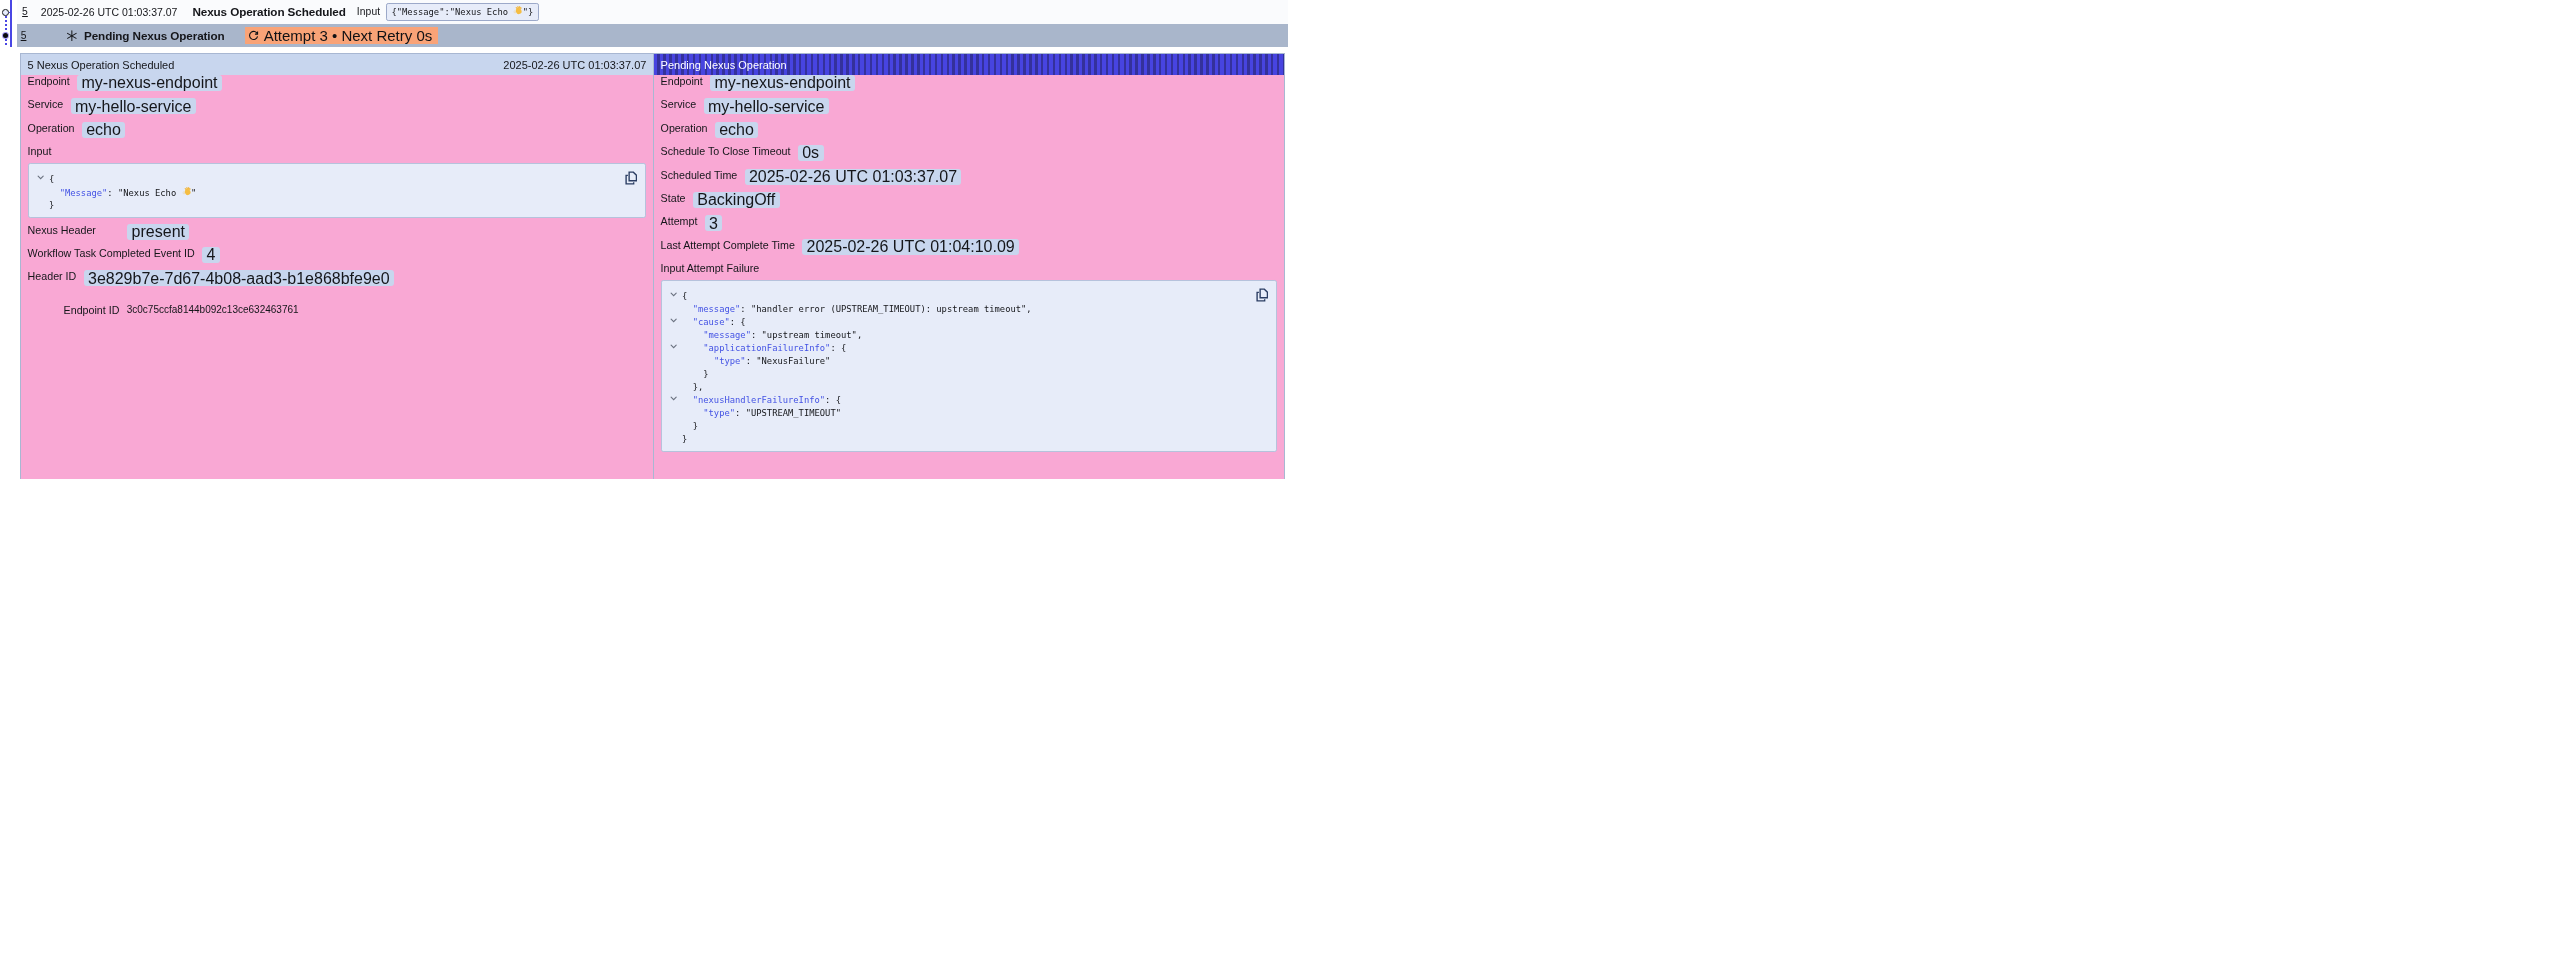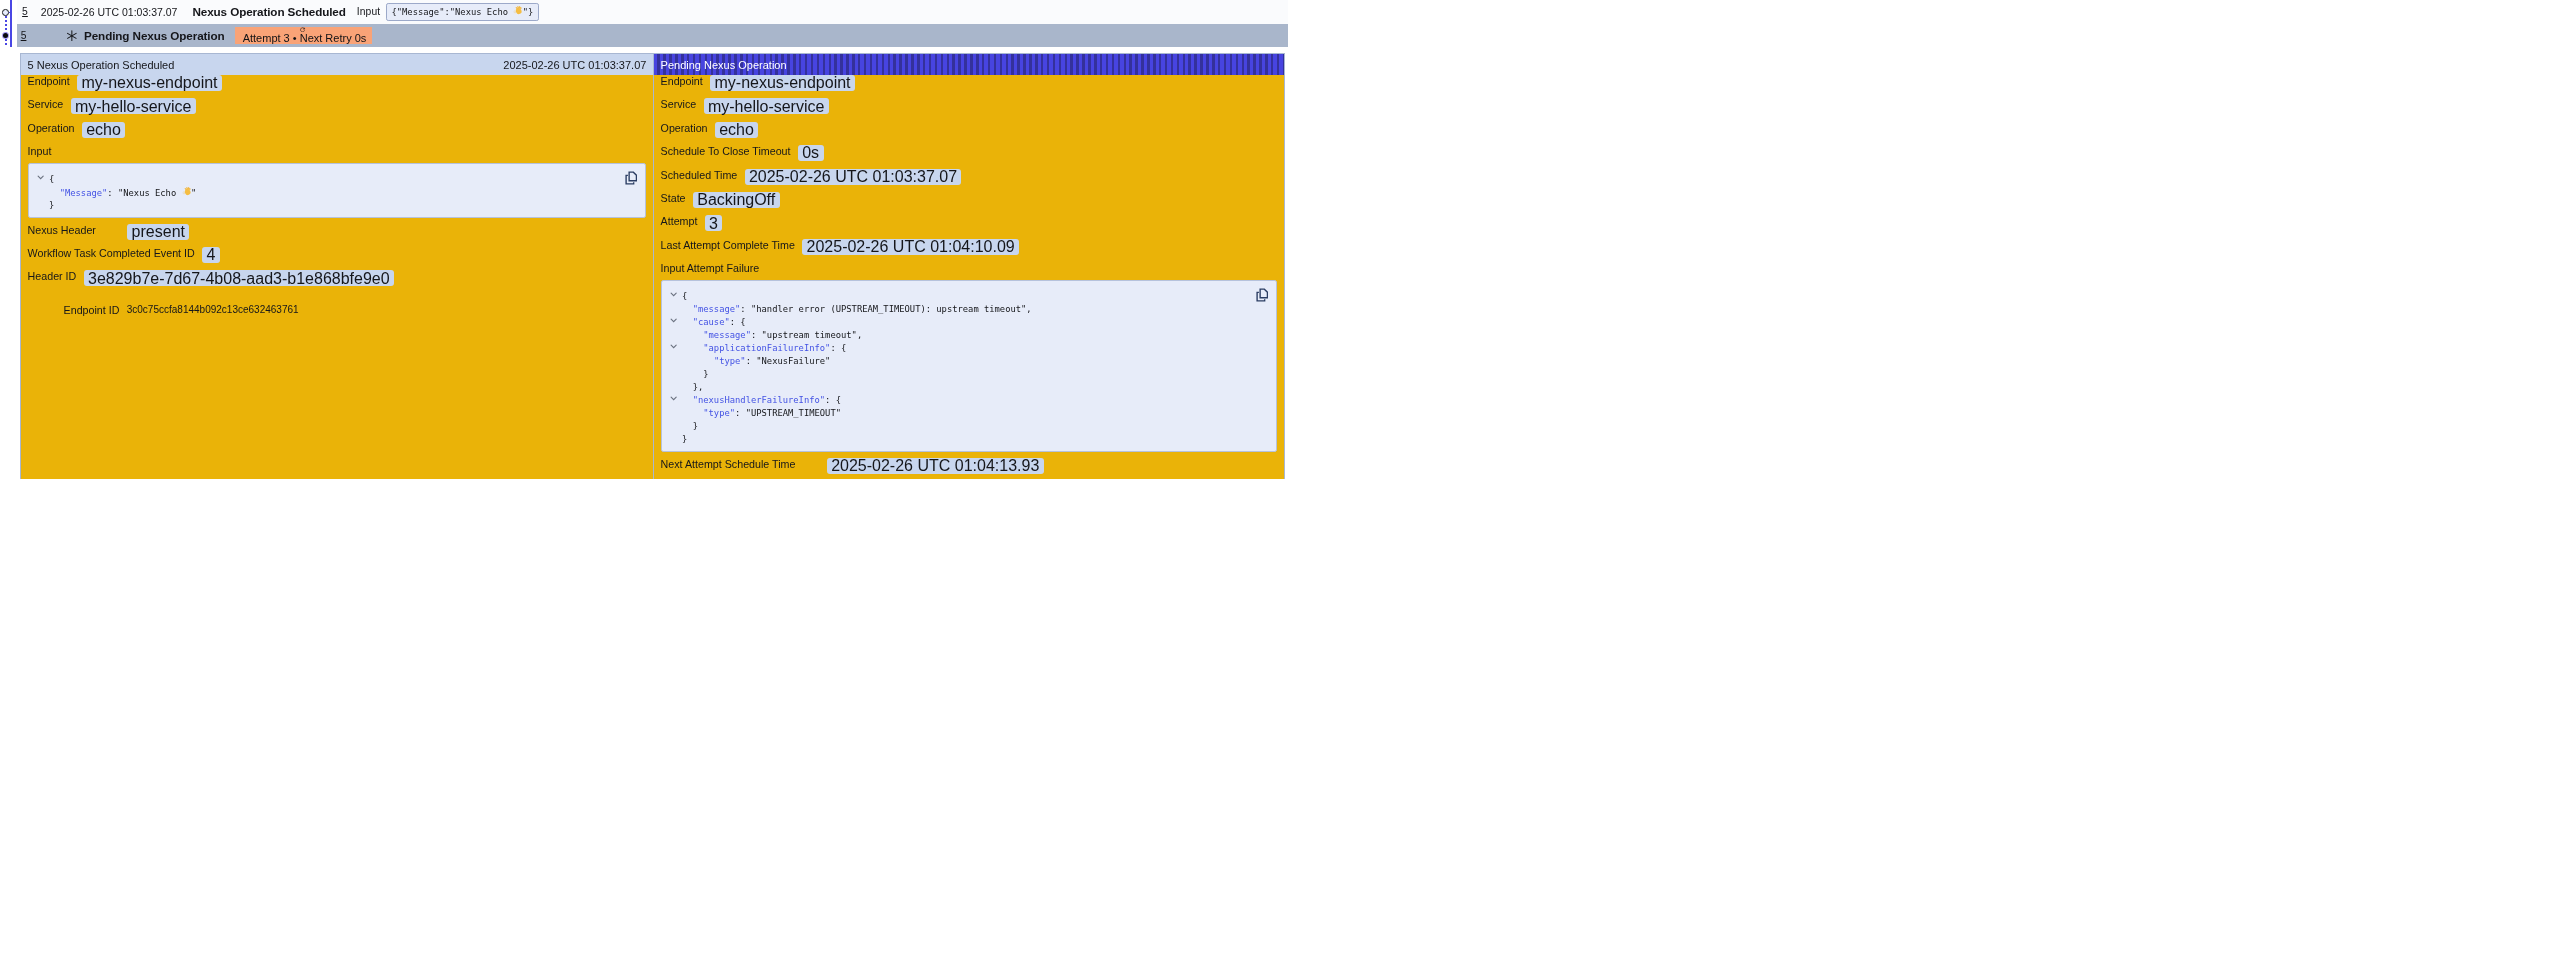--- a/index.html
+++ b/index.html
@@ -25,27 +25,27 @@
   .evt-id { text-decoration: underline; color: #15161a; }
   .row1 .evt-id { margin-left: 5.1px; }
   .row1 .evt-time { margin-left: 13px; font-size: 10.5px; }
   .row1 .evt-title { margin-left: 15px; font-size: 11.7px; font-weight: 700; letter-spacing: -0.1px; }
   .row1 .evt-input-label { margin-left: 11px; letter-spacing: 0.1px; }
   .chip { margin-left: 5.9px; font-size: 8.8px; line-height: 11.7px; padding: 1.5px 4.4px;
     background: #e7ecf9; border: 0.7px solid #9ca9c9; border-radius: 2.2px; color: #15161a; }
   .row2 .evt-id { margin-left: 3.7px; }
   .row2 .pending-icon { margin-left: 40px; display: inline-flex; }
   .row2 .evt-title { margin-left: 5.9px; font-size: 11.7px; font-weight: 700; letter-spacing: -0.1px; }
-  .retry-badge { margin-left: 10px; font-size: 11px; height: 17.6px; background: #f9a377; display: inline-flex;
-    align-items: center; padding: 0 5.9px 0 3.7px; color: #101114; flex-direction: column; }
+  .retry-badge { margin-left: 20px; font-size: 15px; height: 17.6px; background: #f9a377; display: inline-flex;
+    align-items: center; padding: 0 5.9px 0 3.7px; color: #101114; }
   .retry-badge .txt { margin-left: 4.4px; }
 
   
   .panels { position: absolute; left: 20px; top: 53px; width: 1265px; height: 426px;
-    border: 0.7px solid #a8b7d2; border-bottom: none; display: flex; background: #eab308; }
+    border: 0.7px solid #a8b7d2; border-bottom: none; display: flex; background: #f9a8d4; }
   .panel-left { width: 632px; }
   .panel-right { flex: 1; border-left: 0.7px solid #a8b7d2; }
   .panel-header { height: 21px; display: flex; align-items: center; justify-content: space-between;
     padding: 0 6.6px; font-size: 11px; }
   .panel-left .panel-header { background: #c8d6ee; }
   .panel-right .panel-header { color: #ffffff;
     background: repeating-linear-gradient(90deg, #4744e0 0 3.4px, #34319b 3.4px 5.9px); }
   .panel-body { padding: 0 6.6px; }
   .field-row { height: 23.4px; display: flex; align-items: flex-start; }
   .field-row.label-only { height: 17.6px; }
@@ -238,20 +238,16 @@
           <div class="code-line">      <span class="json-key">"type"</span>: "NexusFailure"</div>
           <div class="code-line">    }</div>
           <div class="code-line">  },</div>
           <div class="code-line"><svg class="chev" width="7.3" height="5.1" viewBox="0 0 10 7" fill="none">
               <path d="M1.5 1.5 L5 5 L8.5 1.5" stroke="#6b7280" stroke-width="1.5" stroke-linecap="round" fill="none"></path>
             </svg>  <span class="json-key">"nexusHandlerFailureInfo"</span>: {</div>
           <div class="code-line">    <span class="json-key">"type"</span>: "UPSTREAM_TIMEOUT"</div>
           <div class="code-line">  }</div>
           <div class="code-line">}</div>
         </div>
-      <div class="field-row mt8">
-        <span class="field-label">Next Attempt Schedule Time</span>
-        <span class="badge">2025-02-26 UTC 01:04:13.93</span>
-      </div>
     </div>
   </div>
 </div>
 
 
 </body></html>

